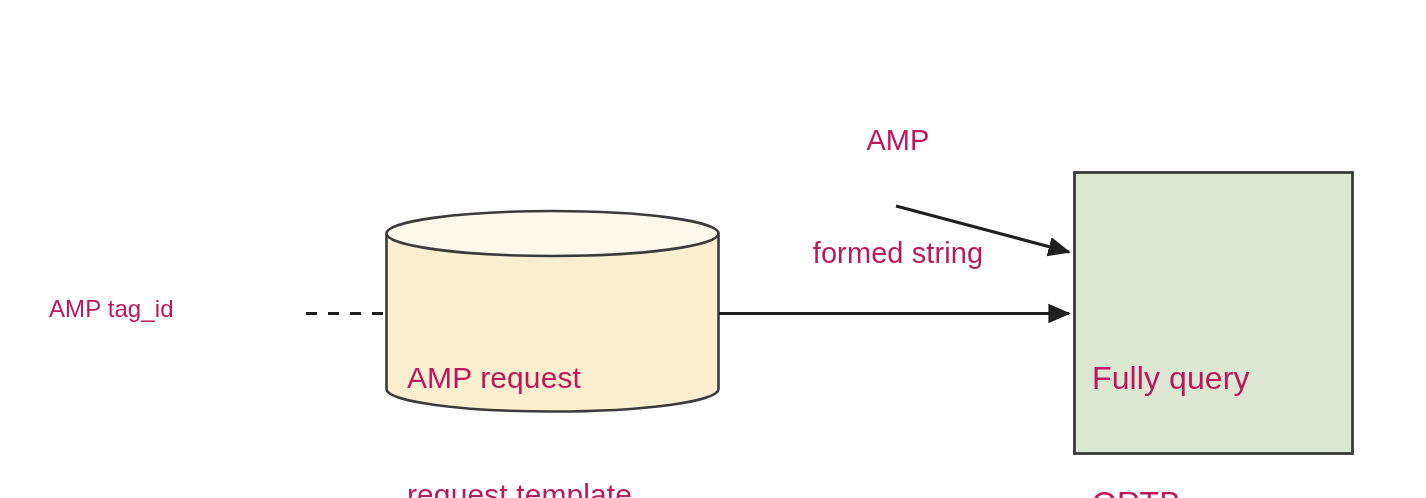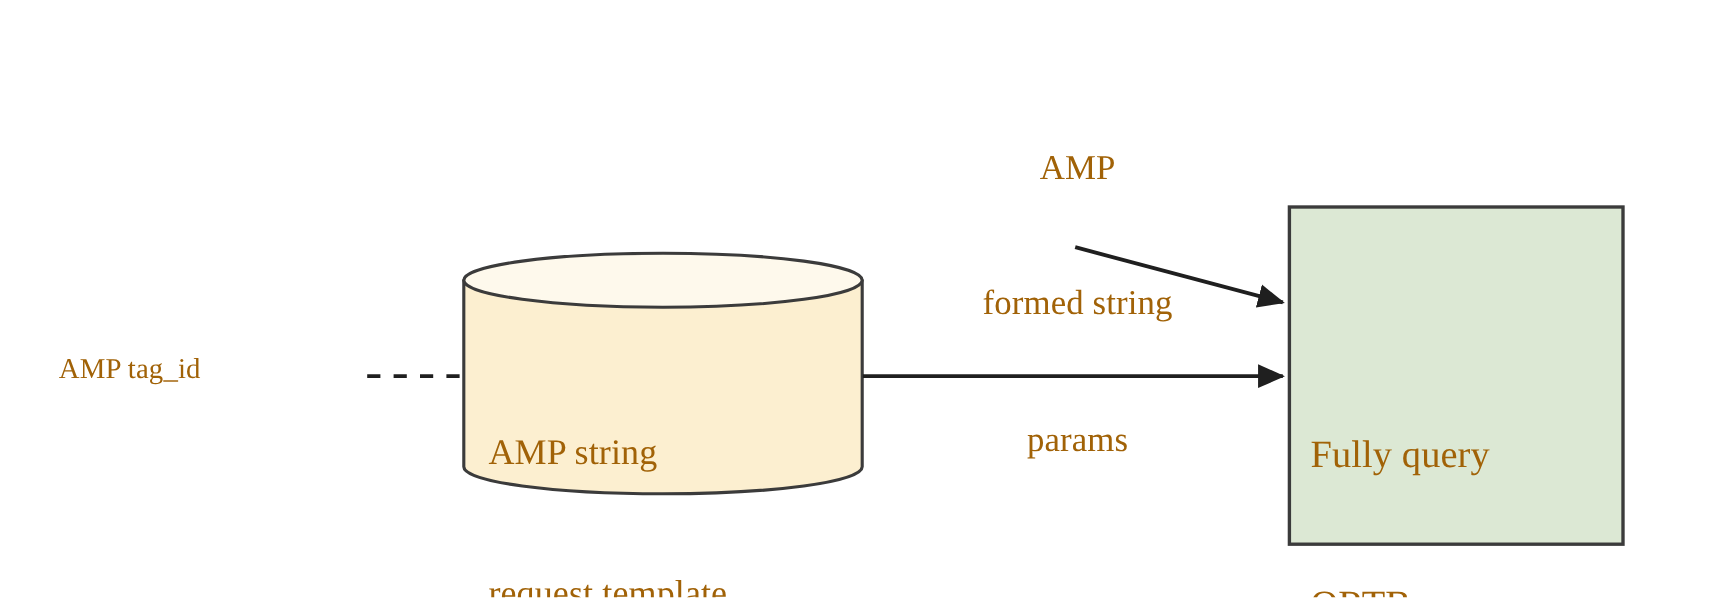--- a/index.html
+++ b/index.html
@@ -19,22 +19,22 @@
   }
   .svg-layer {
     position: absolute;
     top: 0;
     left: 0;
     width: 1426px;
     height: 498px;
   }
   .txt {
     position: absolute;
-    color: #a16207;
-    font-family: Liberation Serif, serif;
+    color: #be185d;
+    font-family: Liberation Sans, sans-serif;
     white-space: pre;
     line-height: 1.30;
   }
 
   
   #tagid-label {
     left: 49px;
     top: 293px;
     font-size: 24px;
     letter-spacing: 0.1px;
@@ -91,28 +91,27 @@
     <line x1="719" y1="313.5" x2="1069" y2="313.5" stroke="#1f1f1f" stroke-width="3.2" marker-end="url(#arrow)"></line>
 
     <line x1="896" y1="206" x2="1069" y2="252" stroke="#1f1f1f" stroke-width="3.2" marker-end="url(#arrow)"></line>
 
     <rect x="1074.5" y="172.5" width="278" height="281" fill="#dce8d4" stroke="#3b3b3b" stroke-width="2.8"></rect>
   </svg>
 
   <div class="txt" id="tagid-label">AMP tag_id</div>
 
   <div class="txt" id="cylinder-text">
-    <div>AMP string</div>
+    <div>AMP request</div>
     <div>request template</div>
   </div>
 
   <div class="txt" id="params-label">
     <div>AMP</div>
     <div>formed string</div>
-    <div>params</div>
   </div>
 
   <div class="txt" id="ortb-text">
     <div>Fully query</div>
     <div>ORTB</div>
   </div>
 
 </div>
 
 </body></html>

